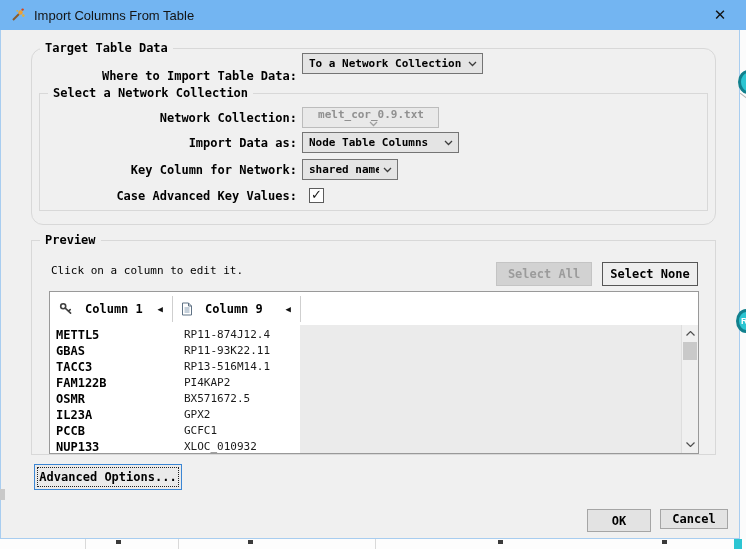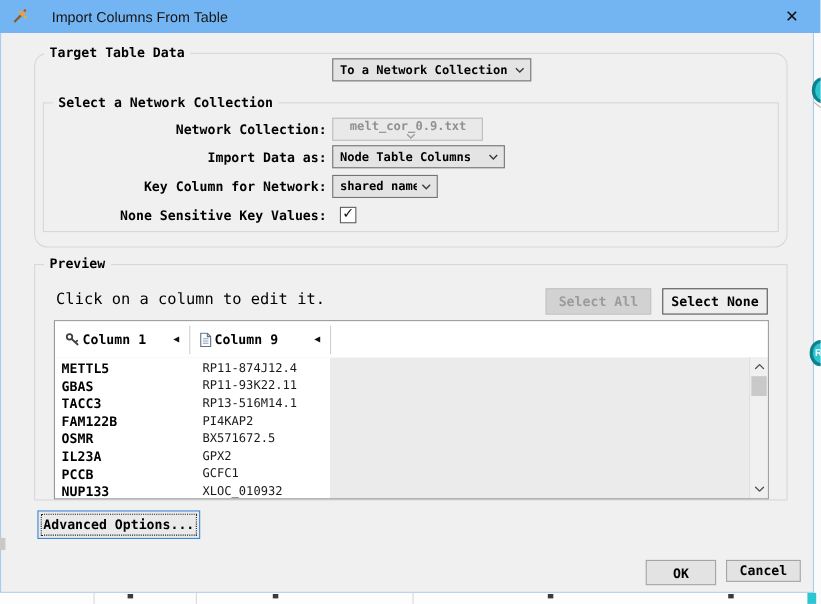--- a/index.html
+++ b/index.html
@@ -5,21 +5,21 @@
   * { box-sizing: border-box; margin: 0; padding: 0; }
   html,body { width:746px; height:549px; }
   body {
     position: relative; overflow: hidden; background:#ffffff;
     font-family: "DejaVu Sans Mono", "Liberation Mono", monospace;
   }
   
   .titlebar { position:absolute; left:0; top:0; width:746px; height:30px;
     background:#73b5f2; display:flex; align-items:center; padding-left:10px; }
   .app-icon { width:16px; height:16px; display:flex; }
-  .title-text { margin-left:21px; font-family:"Liberation Sans", sans-serif;
+  .title-text { margin-left:8px; font-family:"Liberation Sans", sans-serif;
     font-size:13px; color:#141414; }
   .close-btn { position:absolute; top:0; right:6px; width:40px; height:30px;
     display:flex; align-items:center; justify-content:center; font-size:15px;
     color:#111; font-family:"Liberation Sans", sans-serif; cursor:default; }
   
   .dialog { position:absolute; left:0; top:30px; width:740px; height:509px;
     background:#f0f0f0; border-left:1px solid #a8cdf0;
     border-right:1px solid #a8cdf0; border-bottom:1px solid #a8cdf0; }
   .group { position:absolute; border:1px solid #d8d8d8; }
   .group-title { position:absolute; top:-9px; left:8px; background:#f0f0f0;
@@ -40,41 +40,41 @@
   .combo.disabled { background:#e9e9e9; border-color:#bcbcbc;flex-direction:column; }
   .combo.disabled .combo-text { color:#909090; }
   .combo.disabled svg polyline { stroke:#a0a0a0; }
   
   .checkbox { position:absolute; left:308px; top:158px; width:15px; height:15px;
     background:#fff; border:1px solid #5c5c5c; display:flex;
     align-items:center; justify-content:center; }
   .checkmark { font-size:13px; font-weight:bold; color:#151515; line-height:1;
     margin-top:-2px; font-family:"DejaVu Sans", sans-serif; }
   
-  .hint { position:absolute; left:50px; top:234px; font-size:14px; color:#000; }
+  .hint { position:absolute; left:50px; top:234px; font-size:11px; color:#000; }
   .btn { position:absolute; display:flex; align-items:center; justify-content:center;
     font-size:12px; font-weight:bold; color:#000; cursor:default; white-space:nowrap; }
   #btn-select-all { left:495px; top:232px; width:96px; height:24px;
     background:#d2d2d2; border:1px solid #c4c4c4; color:#9b9b9b; }
   #btn-select-none { left:601px; top:232px; width:96px; height:24px;
     background:#eeeeee; border:1px solid #565656; }
   #btn-advanced { left:33px; top:434px; width:148px; height:26px;
     background:#eaeaea; border:1px solid #3b86d4; outline:1px dotted #222;
     outline-offset:-4px; }
   #btn-ok { left:586px; top:479px; width:64px; height:23px;
     background:#e3e3e3; border:1px solid #a5a5a5; }
   #btn-cancel { left:659px; top:479px; width:68px; height:20px;
     background:#e3e3e3; border:1px solid #a5a5a5; }
   
   .table { position:absolute; left:48px; top:261px; width:650px; height:163px;
     background:#ebebeb; border:1px solid #999; overflow:hidden; }
   .thead { position:absolute; left:0; top:0; width:648px; height:33px; background:#fff; }
   .hdiv { position:absolute; top:4px; width:1px; height:26px; background:#cfcfcf; }
   .th { position:absolute; top:0; height:33px; display:flex; align-items:center;
-    gap:2px; padding:0 9px; cursor:default; }
+    gap:12px; padding:0 9px; cursor:default; }
   .th-label { font-size:12px; font-weight:bold; color:#000; }
   .th-sort { margin-left:auto; font-size:9px; color:#111; }
   .tbody-white { position:absolute; left:0; top:33px; width:250px; height:128px; background:#fff; }
   .trow { position:absolute; left:0; width:628px; height:16px; }
   .td1 { position:absolute; left:6px; font-size:12px; font-weight:bold;
     line-height:16px; color:#000; }
   .td2 { position:absolute; left:134px; font-size:11px; line-height:16px; color:#1a1a1a; }
   .vscroll { position:absolute; left:631px; top:33px; width:17px; height:128px;
     background:#f0f0f0; border-left:1px solid #dedede; }
   .scroll-btn { position:absolute; left:0; width:16px; height:15px;
@@ -117,20 +117,21 @@
   </span>
   <span class="title-text">Import Columns From Table</span>
   <span class="close-btn">✕</span>
 </div>
 
 <div class="dialog">
 
   <div class="group" id="group-target">
     <span class="group-title">Target Table Data</span>
   </div>
+  <span class="flabel" style="top:36px">Where to Import Table Data:</span>
   <div class="combo" style="left:301px; top:23px; width:181px">
     <span class="combo-text">To a Network Collection</span>
     <span class="combo-arrow">
       <svg width="9" height="6" viewBox="0 0 9 6">
           <polyline points="1,1 4.5,4.5 8,1" fill="none" stroke="#3c3c3c" stroke-width="1.3"></polyline>
         </svg>
     </span>
   </div>
 
   <div class="group" id="group-collection">
@@ -159,21 +160,21 @@
   <span class="flabel" style="top:130px">Key Column for Network:</span>
   <div class="combo" style="left:301px; top:129px; width:96px">
     <span class="combo-text">shared name</span>
     <span class="combo-arrow">
       <svg width="9" height="6" viewBox="0 0 9 6">
           <polyline points="1,1 4.5,4.5 8,1" fill="none" stroke="#3c3c3c" stroke-width="1.3"></polyline>
         </svg>
     </span>
   </div>
 
-  <span class="flabel" style="top:156px">None Sensitive Key Values:</span>
+  <span class="flabel" style="top:156px">Case Advanced Key Values:</span>
   <div class="checkbox">
     <span class="checkmark">✓</span>
   </div>
 
   <div class="group" id="group-preview">
     <span class="group-title">Preview</span>
   </div>
   <span class="hint">Click on a column to edit it.</span>
   <div class="btn" id="btn-select-none">Select None</div>
   <div class="btn" id="btn-select-all">Select All</div>

